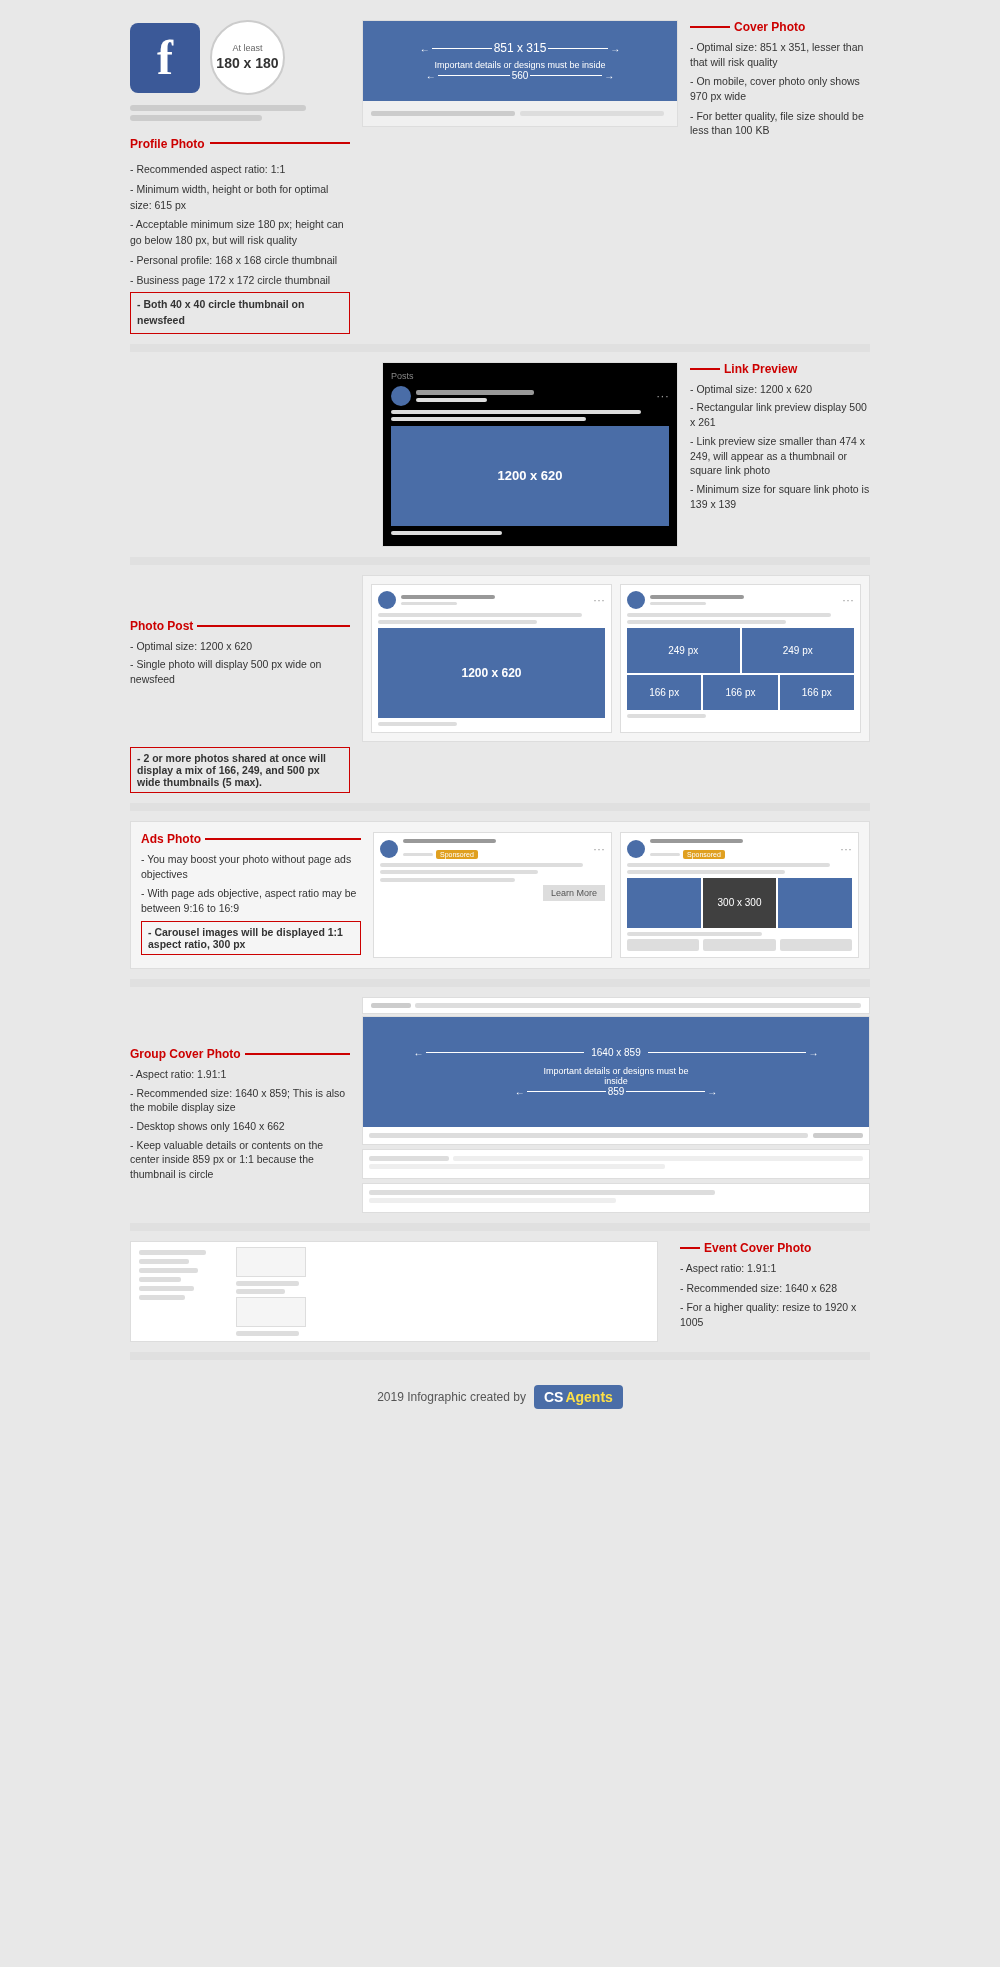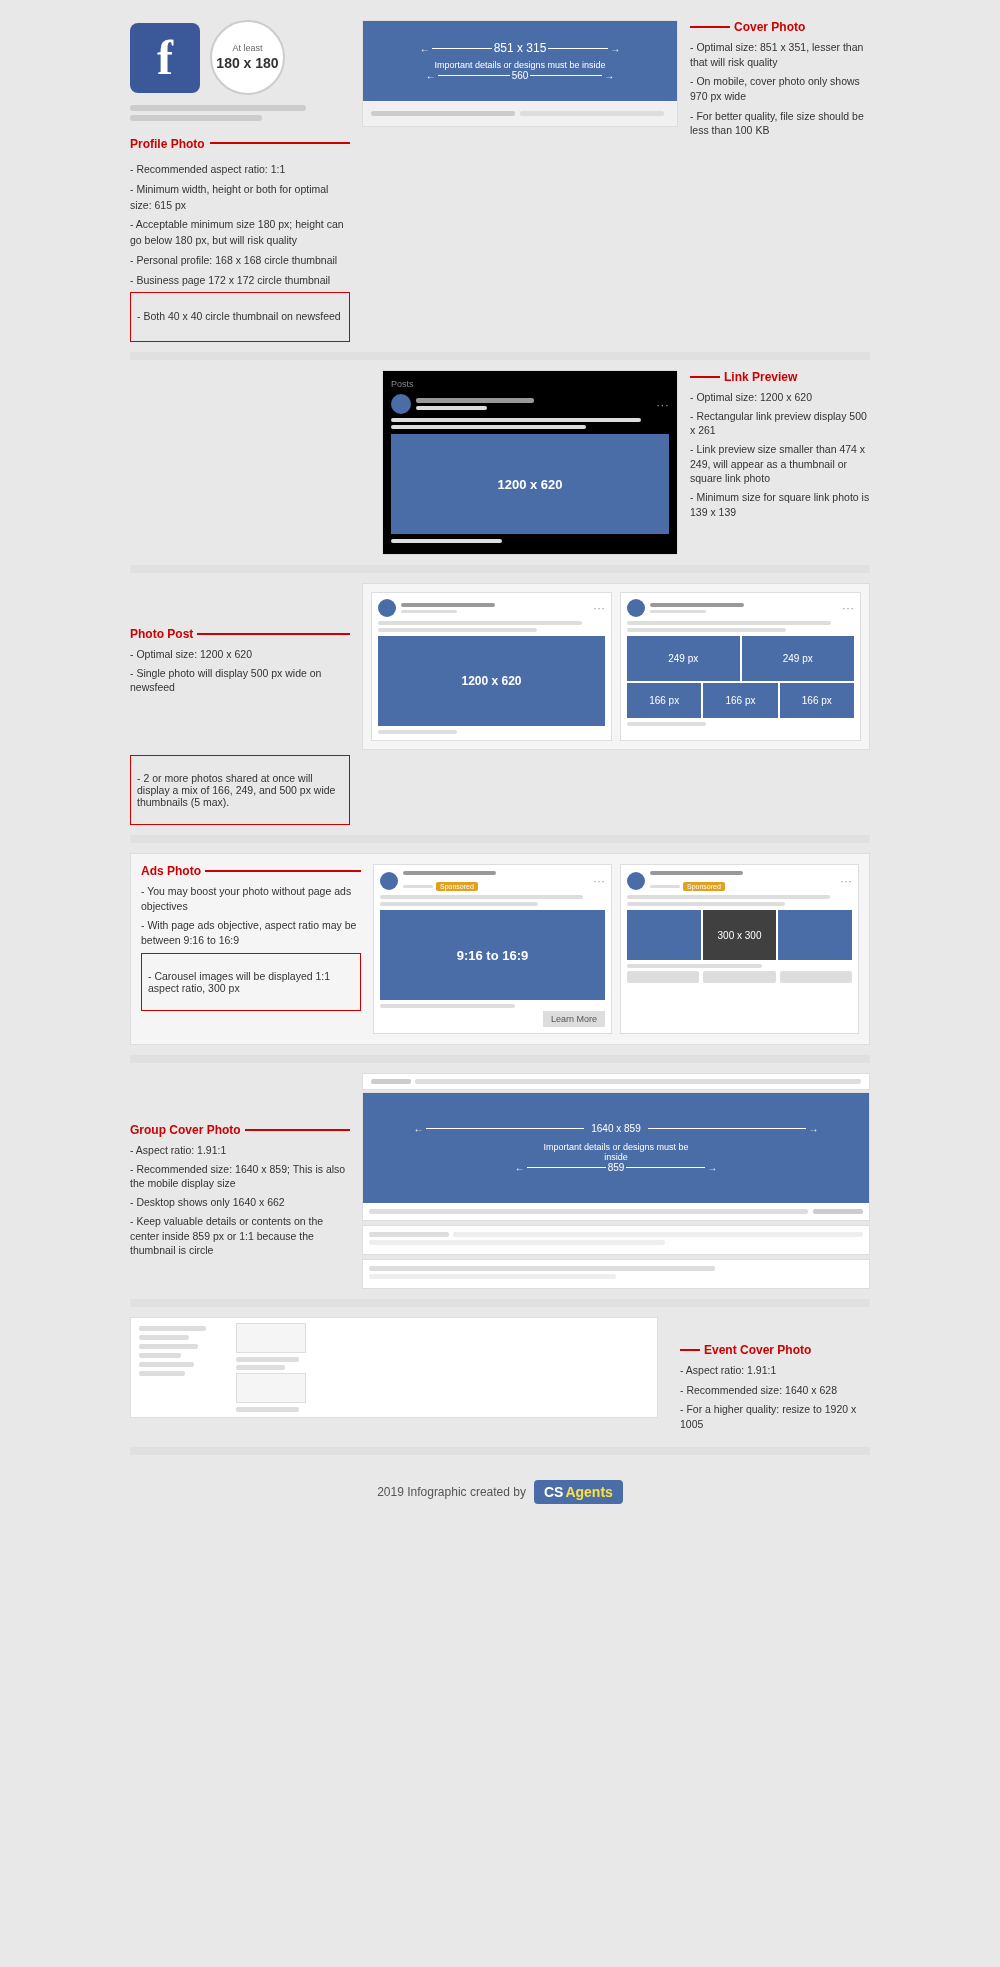--- a/index.html
+++ b/index.html
@@ -69,23 +69,24 @@
     .profile-notes {
       font-size: 10.5px;
       color: #333;
       line-height: 1.5;
     }
     .profile-notes p {
       margin-bottom: 4px;
     }
     .highlight-box {
       border: 1.5px solid #cc0000;
-      padding: 16px 6px;
+      padding: 4px 6px;
       margin-top: 3px;
       font-size: 10.5px;
+      font-weight: bold;
     }
     .cover-photo-label {
       color: #cc0000;
       font-weight: bold;
       font-size: 12px;
       margin-bottom: 6px;
       display: flex;
       align-items: center;
       gap: 4px;
     }
@@ -420,23 +421,20 @@
             <div style="height:4px;background:#999;border-radius:2px;width:50%;margin-bottom:2px;"></div>
             <div style="display:inline-flex;gap:3px;align-items:center;">
               <div style="height:3px;background:#ddd;border-radius:2px;width:30px;"></div>
               <span style="background:#e0a020;color:white;font-size:7px;padding:1px 4px;border-radius:2px;">Sponsored</span>
             </div>
           </div>
           <div style="font-size:12px;color:#999;">···</div>
         </div>
         <div style="height:4px;background:#ddd;border-radius:2px;margin-bottom:3px;width:90%;"></div>
         <div style="height:4px;background:#ddd;border-radius:2px;margin-bottom:4px;width:70%;"></div>
-        <div style="background:#4a6da7;height:90px;display:flex;align-items:center;justify-content:center;color:white;font-size:13px;font-weight:bold;margin-bottom:4px;">
-          <span>9:16 to 16:9</span>
-        </div>
         <div style="height:4px;background:#ddd;border-radius:2px;width:60%;margin-bottom:3px;"></div>
         <div style="display:flex;justify-content:flex-end;">
           <button style="background:#ddd;border:none;padding:3px 8px;font-size:9px;color:#555;cursor:pointer;">Learn More</button>
         </div>
       </div>
 
       <div style="flex:1;background:white;border:1px solid #ddd;padding:6px;">
         <div style="display:flex;gap:5px;align-items:center;margin-bottom:4px;">
           <div style="width:18px;height:18px;border-radius:50%;background:#4a6da7;flex-shrink:0;"></div>
           <div style="flex:1;">
@@ -547,21 +545,21 @@
         <div style="width:80px;padding:5px;flex-shrink:0;">
           <div style="height:30px;background:#f5f5f5;border:1px solid #ddd;margin-bottom:4px;"></div>
           <div style="height:5px;background:#ddd;border-radius:2px;width:90%;margin-bottom:3px;"></div>
           <div style="height:5px;background:#ddd;border-radius:2px;width:70%;margin-bottom:3px;"></div>
           <div style="height:30px;background:#f5f5f5;border:1px solid #ddd;margin-bottom:4px;"></div>
           <div style="height:5px;background:#ddd;border-radius:2px;width:90%;"></div>
         </div>
       </div>
     </div>
 
-    <div style="width:200px;flex-shrink:0;padding-left:10px;margin-top:26px;">
+    <div style="width:200px;flex-shrink:0;padding-left:10px;">
       <div style="display:flex;align-items:center;gap:4px;margin-bottom:6px;">
         <div style="width:20px;height:1.5px;background:#cc0000;"></div>
         <span style="color:#cc0000;font-weight:bold;font-size:12px;">Event Cover Photo</span>
       </div>
       <p style="font-size:10.5px;margin-bottom:5px;line-height:1.4;">- Aspect ratio: 1.91:1</p>
       <p style="font-size:10.5px;margin-bottom:5px;line-height:1.4;">- Recommended size: 1640 x 628</p>
       <p style="font-size:10.5px;margin-bottom:5px;line-height:1.4;">- For a higher quality: resize to 1920 x 1005</p>
     </div>
   </div>
 

